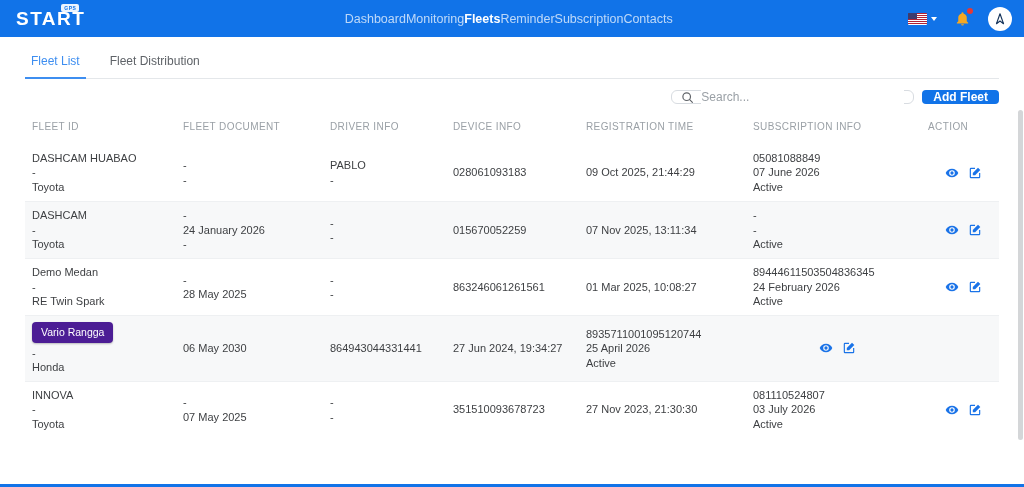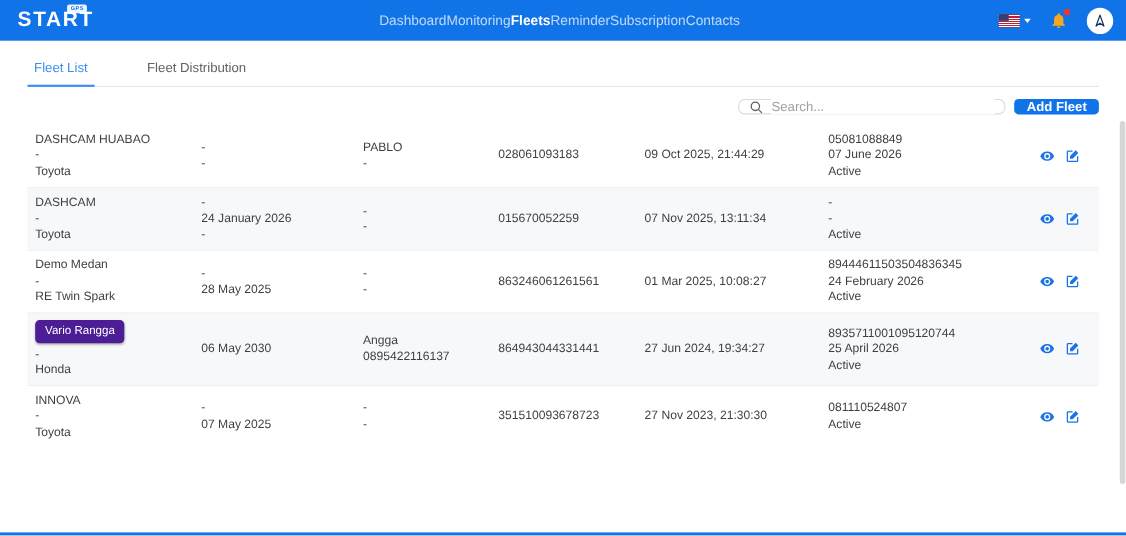--- a/index.html
+++ b/index.html
@@ -27,21 +27,21 @@
     background: repeating-linear-gradient(180deg, #b22234 0 1px, #fff 1px 1.95px); }
   .flag::after { content:""; position: absolute; left: 0; top: 0; width: 9px; height: 6.5px; background: #3c3b6e; }
   .caret-down { width: 0; height: 0; border-left: 3.5px solid transparent; border-right: 3.5px solid transparent; border-top: 4px solid #fff; }
   .bell { position: relative; cursor: pointer; display: flex; }
   .bell .dot { position: absolute; top: -2px; right: -2px; width: 6px; height: 6px; border-radius: 50%; background: #e53935; }
   .avatar { width: 24px; height: 24px; border-radius: 50%; background: #fff; display: flex; align-items: center; justify-content: center; cursor: pointer; }
 
   
   main { padding: 0 25px; }
   .page-title { margin-top: 17px; font-size: 19px; font-weight: 600; color: #1f1f1f; }
-  .tabs { margin-top: 13px; display: flex; gap: 42px; border-bottom: 1px solid #e4e7ea; }
+  .tabs { margin-top: 13px; display: flex; gap: 18px; border-bottom: 1px solid #e4e7ea; }
   .tab { font-size: 12px; color: #5f6368; padding: 4px 6px 9px 6px; cursor: pointer; white-space: nowrap; }
   .tab.active { color: #3e8ef0; border-bottom: 2px solid #3e8ef0; margin-bottom: -1px; }
 
   .toolbar { margin-top: 11px; display: flex; justify-content: flex-end; align-items: center; gap: 8px; }
   .search-box { display: flex; align-items: center; width: 243px; height: 14px;
     border: 1px solid #d8dce1; border-radius: 6px; padding: 0 9px; background: #fff; }
   .search-box input { border: none; outline: none; flex: 1; font-size: 12px; margin-left: 7px;
     font-family: "Liberation Sans", sans-serif; color: #333; }
   .search-box input::placeholder { color: #9aa0a6; }
   .add-btn { height: 14px; padding: 0 11px; background: #1173e8; color: #fff; border: none;
@@ -118,20 +118,29 @@
         <svg width="13" height="13" viewBox="0 0 24 24" fill="none" stroke="#5f6368" stroke-width="2.2" stroke-linecap="round">
           <circle cx="10.5" cy="10.5" r="7"></circle>
             <path d="M16 16 L21 21"></path>
         </svg>
         <input type="text" placeholder="Search..." style="">
       </div>
       <button class="add-btn">Add Fleet</button>
     </div>
 
     <div class="table">
+      <div class="thead grid-row">
+          <div class="th">FLEET ID</div>
+          <div class="th">FLEET DOCUMENT</div>
+          <div class="th">DRIVER INFO</div>
+          <div class="th">DEVICE INFO</div>
+          <div class="th">REGISTRATION TIME</div>
+          <div class="th">SUBSCRIPTION INFO</div>
+          <div class="th">ACTION</div>
+        </div>
       <div class="tbody">
           <div class="tr grid-row">
             <div class="td">
               <div>DASHCAM HUABAO</div>
               <div>-</div>
               <div>Toyota</div>
             </div>
             <div class="td">
               <div>-</div>
               <div>-</div>
@@ -247,24 +256,20 @@
           <div class="tr grid-row even">
             <div class="td">
               <span class="name-badge">Vario Rangga</span>
               <div>-</div>
               <div>Honda</div>
             </div>
             <div class="td">
               <div>06 May 2030</div>
             </div>
             <div class="td">
-              <div>Angga</div>
-              <div>0895422116137</div>
-            </div>
-            <div class="td">
               <div>864943044331441</div>
             </div>
             <div class="td">
               <div>27 Jun 2024, 19:34:27</div>
             </div>
             <div class="td">
               <div>8935711001095120744</div>
               <div>25 April 2026</div>
               <div>Active</div>
             </div>
@@ -297,20 +302,21 @@
               <div>-</div>
             </div>
             <div class="td">
               <div>351510093678723</div>
             </div>
             <div class="td">
               <div>27 Nov 2023, 21:30:30</div>
             </div>
             <div class="td">
               <div>081110524807</div>
+              <div>03 July 2026</div>
               <div>Active</div>
             </div>
             <div class="td actions">
   <button class="icon-btn" title="">
     <svg width="14" height="14" viewBox="0 0 24 24" fill="currentColor">
       <path d="M12 4.8C7 4.8 2.9 7.8 1.2 12 2.9 16.2 7 19.2 12 19.2s9.1-3 10.8-7.2C21.1 7.8 17 4.8 12 4.8zm0 12a4.8 4.8 0 1 1 0-9.6 4.8 4.8 0 0 1 0 9.6zm0-7.6a2.8 2.8 0 1 0 0 5.6 2.8 2.8 0 0 0 0-5.6z"></path>
     </svg>
   </button>
   <button class="icon-btn" title="">
     <svg width="14" height="14" viewBox="0 0 24 24" fill="currentColor">

